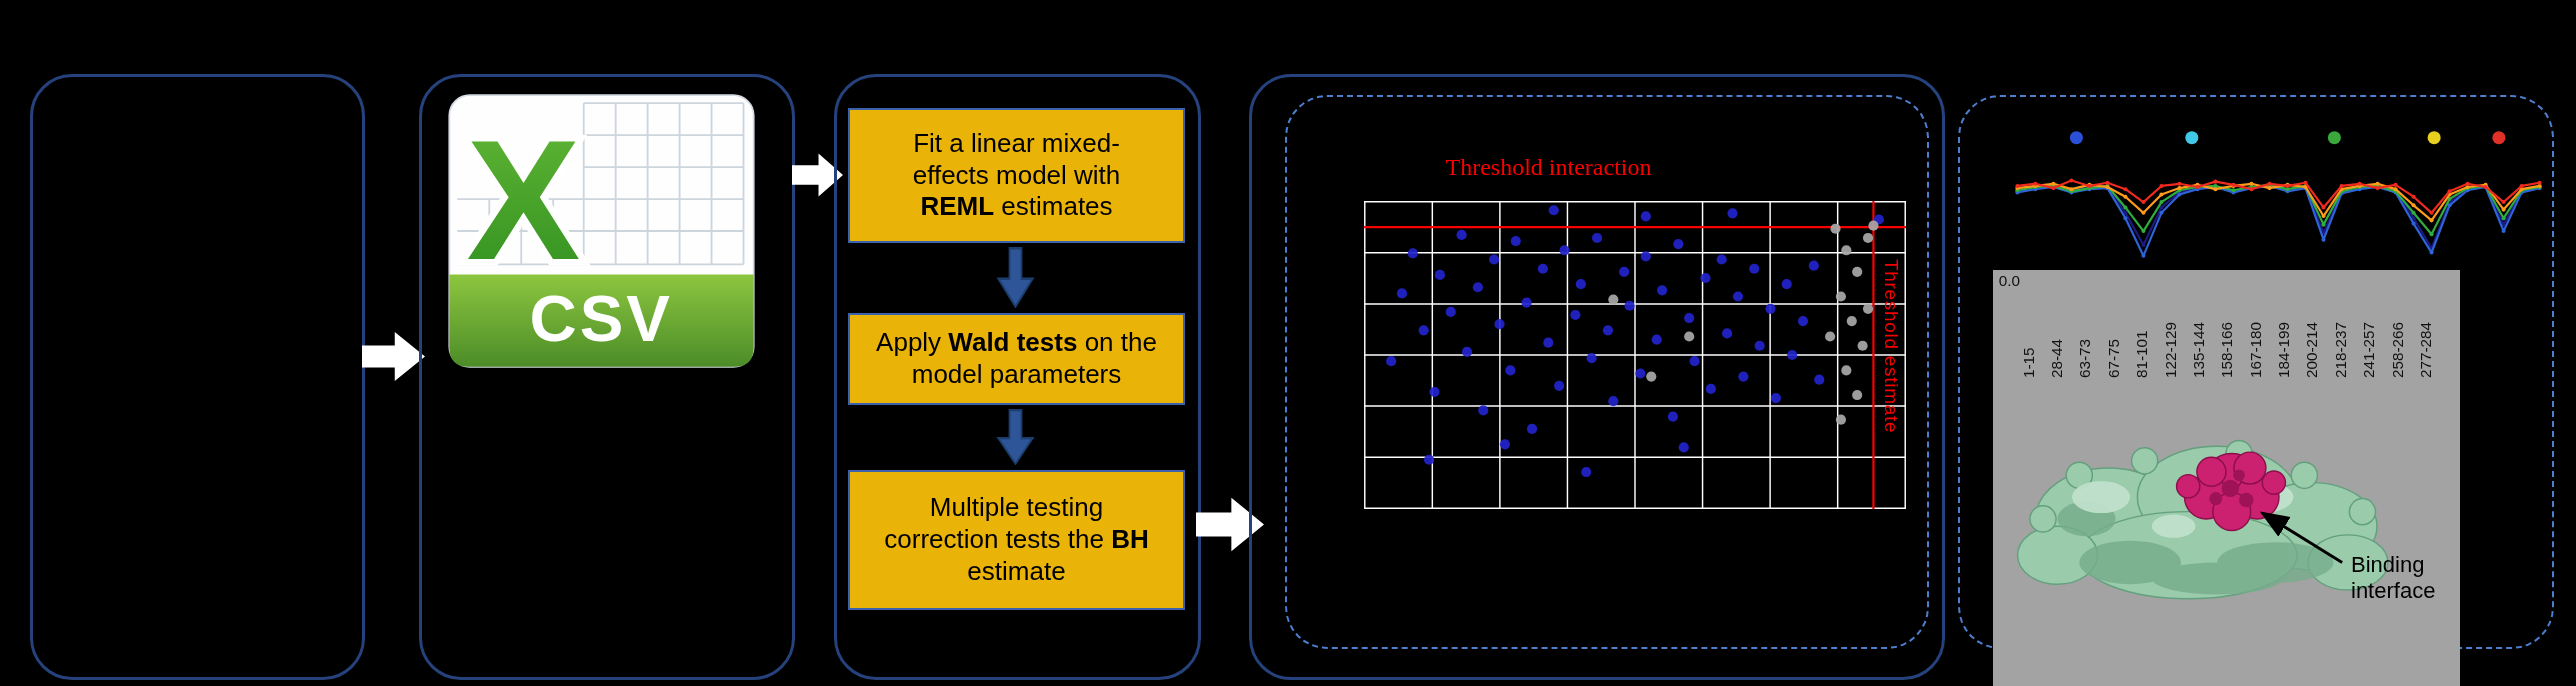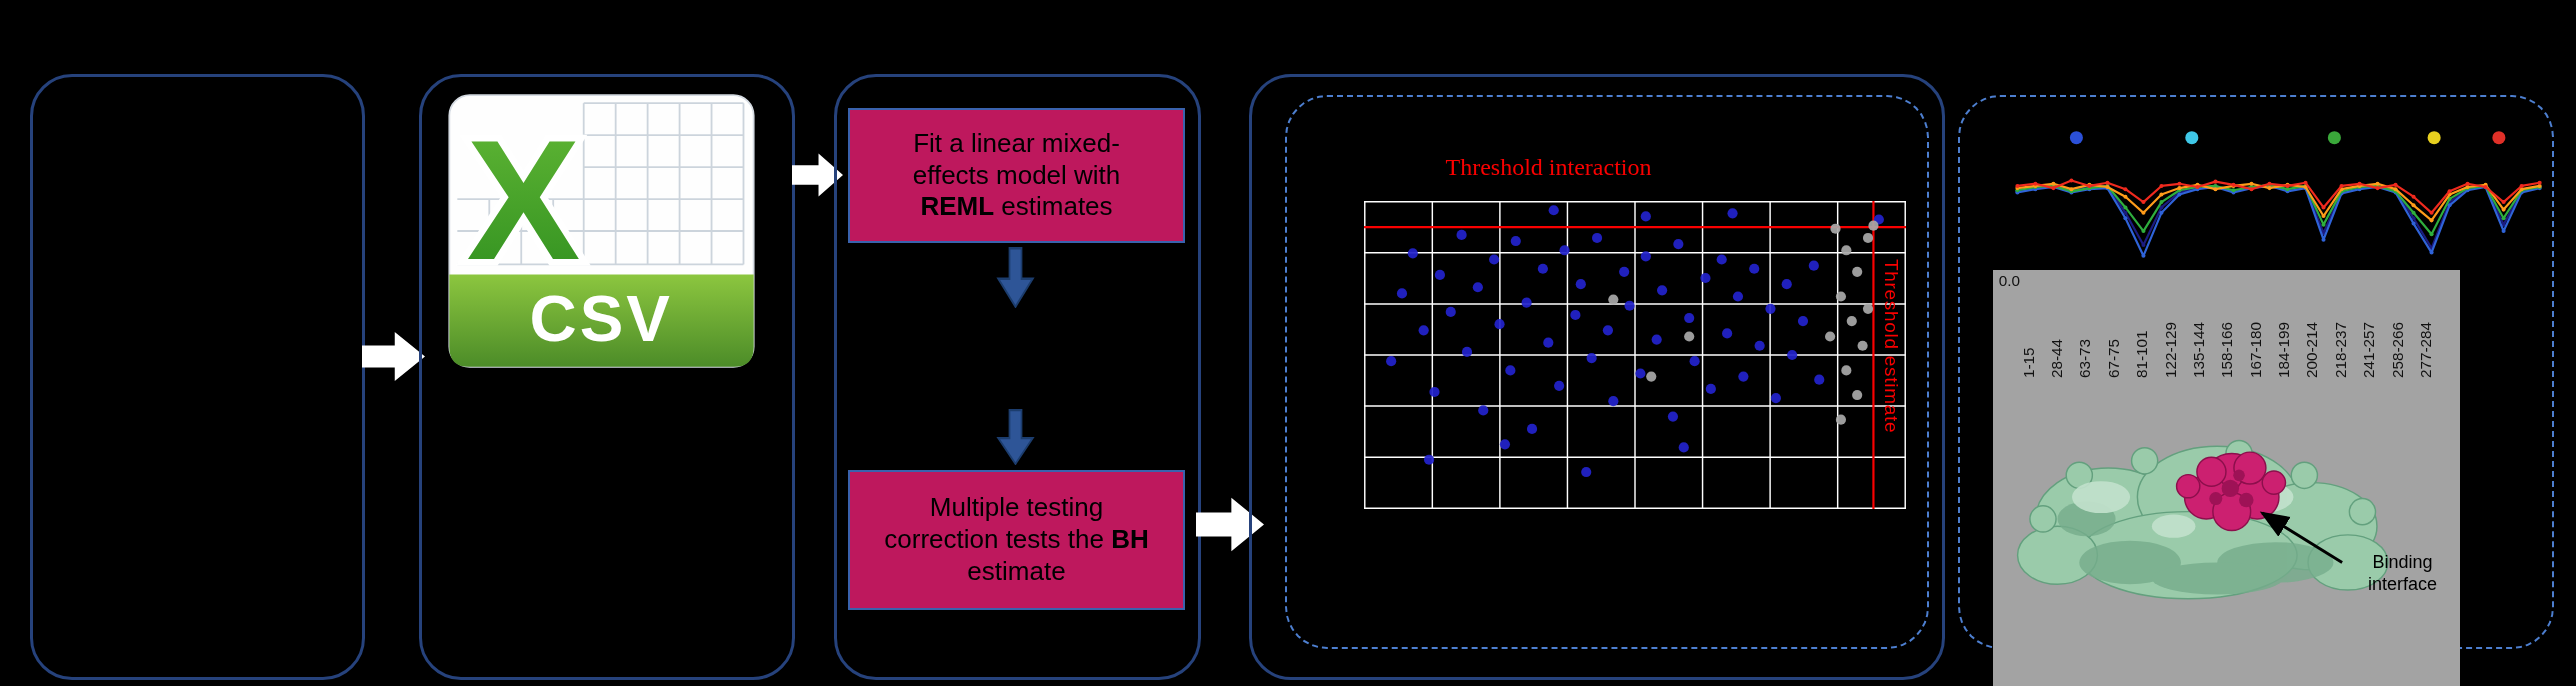--- a/index.html
+++ b/index.html
@@ -17,21 +17,21 @@
   #d5{left:1958px;top:95px;width:592px;height:550px;}
 
   .rarrow{position:absolute;}
   #a1{left:362px;top:326px;width:63px;height:61px;}
   #a2{left:792px;top:148px;width:51px;height:54px;}
   #a3{left:1196px;top:491px;width:68px;height:67px;}
 
   #csv{position:absolute;left:447px;top:93px;width:309px;height:276px;}
   #csv svg{width:100%;height:100%;display:block;}
 
-  .step{position:absolute;left:848px;width:337px;background:#be185d;border:2.2px solid #3a62ad;
+  .step{position:absolute;left:848px;width:337px;background:#eab308;border:2.2px solid #3a62ad;
         display:flex;align-items:center;justify-content:center;text-align:center;
         font-size:26px;line-height:1.22;color:#000;padding:0 26px;box-sizing:border-box;}
   #s1{top:108px;height:135px;}
   #s2{top:313px;height:92px;}
   #s3{top:470px;height:140px;}
 
   .darrow{position:absolute;left:994px;width:43px;}
   #da1{top:247px;height:61px;}
   #da2{top:409px;height:56px;}
 
@@ -42,22 +42,22 @@
                 writing-mode:vertical-rl;letter-spacing:0.7px;}
 
   #profile{position:absolute;left:2013px;top:129px;width:531px;height:138px;}
 
   #wpanel{position:absolute;left:1993px;top:270px;width:467px;height:451px;background:#a3a3a3;}
   #ytick{position:absolute;left:5.8px;top:1.5px;font-size:15.3px;color:#111;}
   #peptide-labels{position:absolute;left:0;top:5.8px;width:467px;height:108px;}
   #peptide-title{position:absolute;left:0;top:116px;width:467px;text-align:center;
                  font-size:18px;color:#000;}
   #protein{position:absolute;left:5.8px;top:140px;width:451px;height:212px;}
-  #binding{position:absolute;left:358px;top:282px;width:103px;font-size:18px;line-height:1.2;
-           color:#000;text-align:center;}
+  #binding{position:absolute;left:358px;top:282px;width:103px;font-size:22px;line-height:1.2;
+           color:#000;}
 
   svg text{font-family:"Liberation Sans","DejaVu Sans",sans-serif;}
 </style>
 </head>
 <body>
 
 <div id="figure">
 
   <div class="panel" id="p1"></div>
 
@@ -109,20 +109,23 @@
   <div class="panel" id="p3"></div>
 
   <div class="step" id="s1">
     <span><span>Fit a linear mixed-effects model with </span><b>REML</b><span> estimates</span></span>
   </div>
 
   <svg class="darrow" id="da1" viewBox="0 0 100 100" preserveAspectRatio="none">
     <polygon points="36,2 64,2 64,52 90,52 50,98 10,52 36,52" fill="#2e5597" stroke="#1c3d6e" stroke-width="4"></polygon>
   </svg>
 
+  <div class="step" id="s2">
+    <span><span>Apply </span><b>Wald tests</b><span> on the model parameters</span></span>
+  </div>
 
   <svg class="darrow" id="da2" viewBox="0 0 100 100" preserveAspectRatio="none">
     <polygon points="36,2 64,2 64,52 90,52 50,98 10,52 36,52" fill="#2e5597" stroke="#1c3d6e" stroke-width="4"></polygon>
   </svg>
 
   <div class="step" id="s3">
     <span><span>Multiple testing correction tests the </span><b>BH</b><span> estimate</span></span>
   </div>
 
   <svg class="rarrow" id="a3" viewBox="0 0 100 100" preserveAspectRatio="none">

